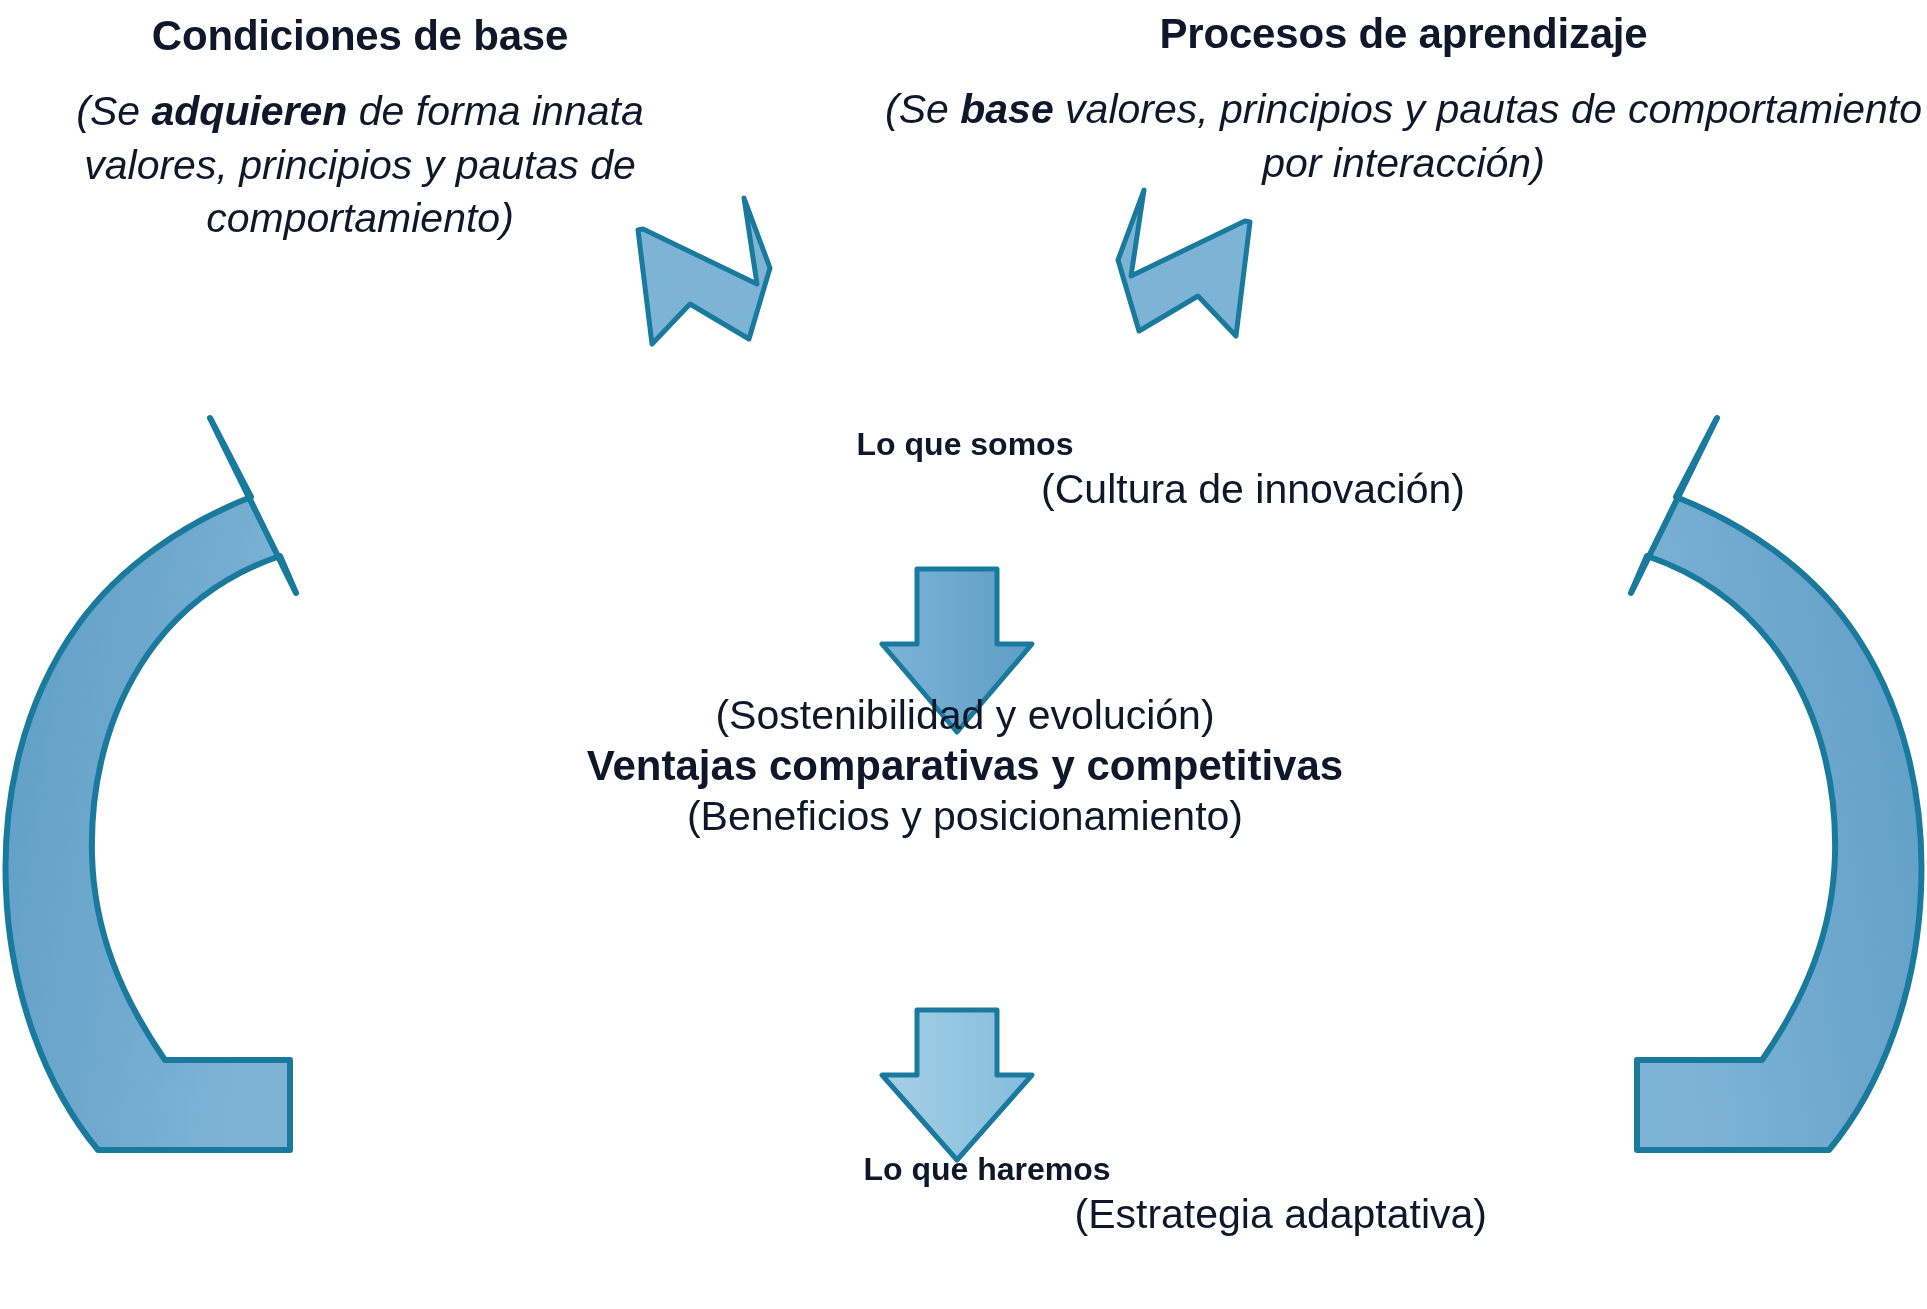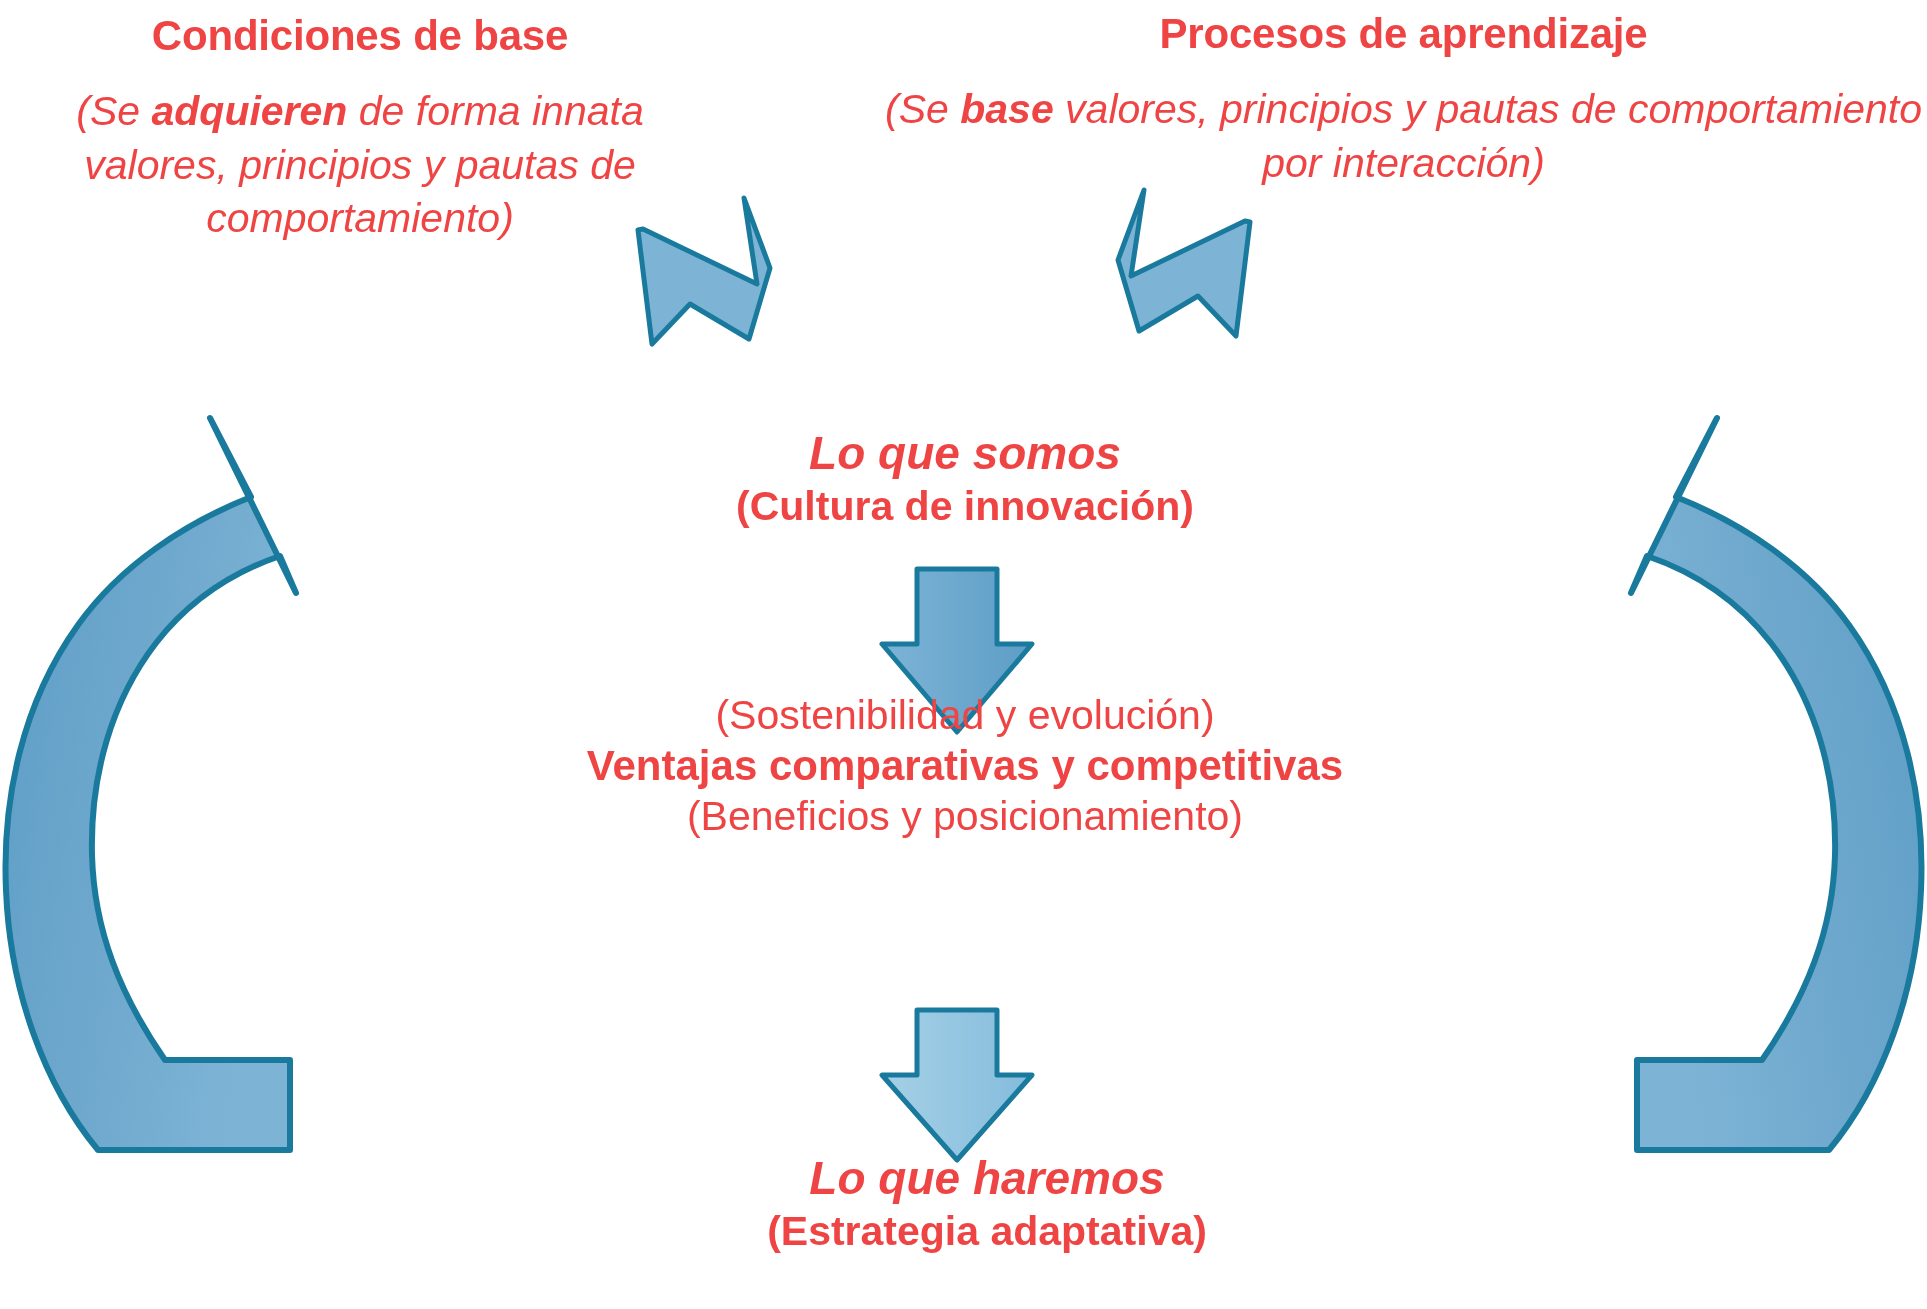--- a/index.html
+++ b/index.html
@@ -21,47 +21,47 @@
     left: 0;
     top: 0;
     width: 1927px;
     height: 1309px;
     pointer-events: none;
   }
   .txt {
     position: absolute;
     text-align: center;
     line-height: 1.22;
-    color: #ef4444;
+    color: #0f172a;
   }
   .hdr-title {
     font-size: 42px;
     font-weight: bold;
     letter-spacing: -0.2px;
     white-space: nowrap;
   }
   .hdr-sub {
     font-size: 41px;
     font-style: italic;
     line-height: 1.30;
     margin-top: 24px;
   }
   .hdr-sub b { font-weight: bold; font-style: italic; }
 
   .node-strong {
-    font-size: 46px;
+    font-size: 32px;
     font-weight: bold;
-    font-style: italic;
     white-space: nowrap;
   }
   .node-plain {
     font-size: 41px;
-    font-weight: bold;
+    font-weight: normal;
     font-style: normal;
     white-space: nowrap;
+    text-align: right;
   }
   .mid-bold {
     font-size: 42px;
     font-weight: bold;
     white-space: nowrap;
   }
   .mid-plain {
     font-size: 41px;
     font-weight: normal;
     white-space: nowrap;

